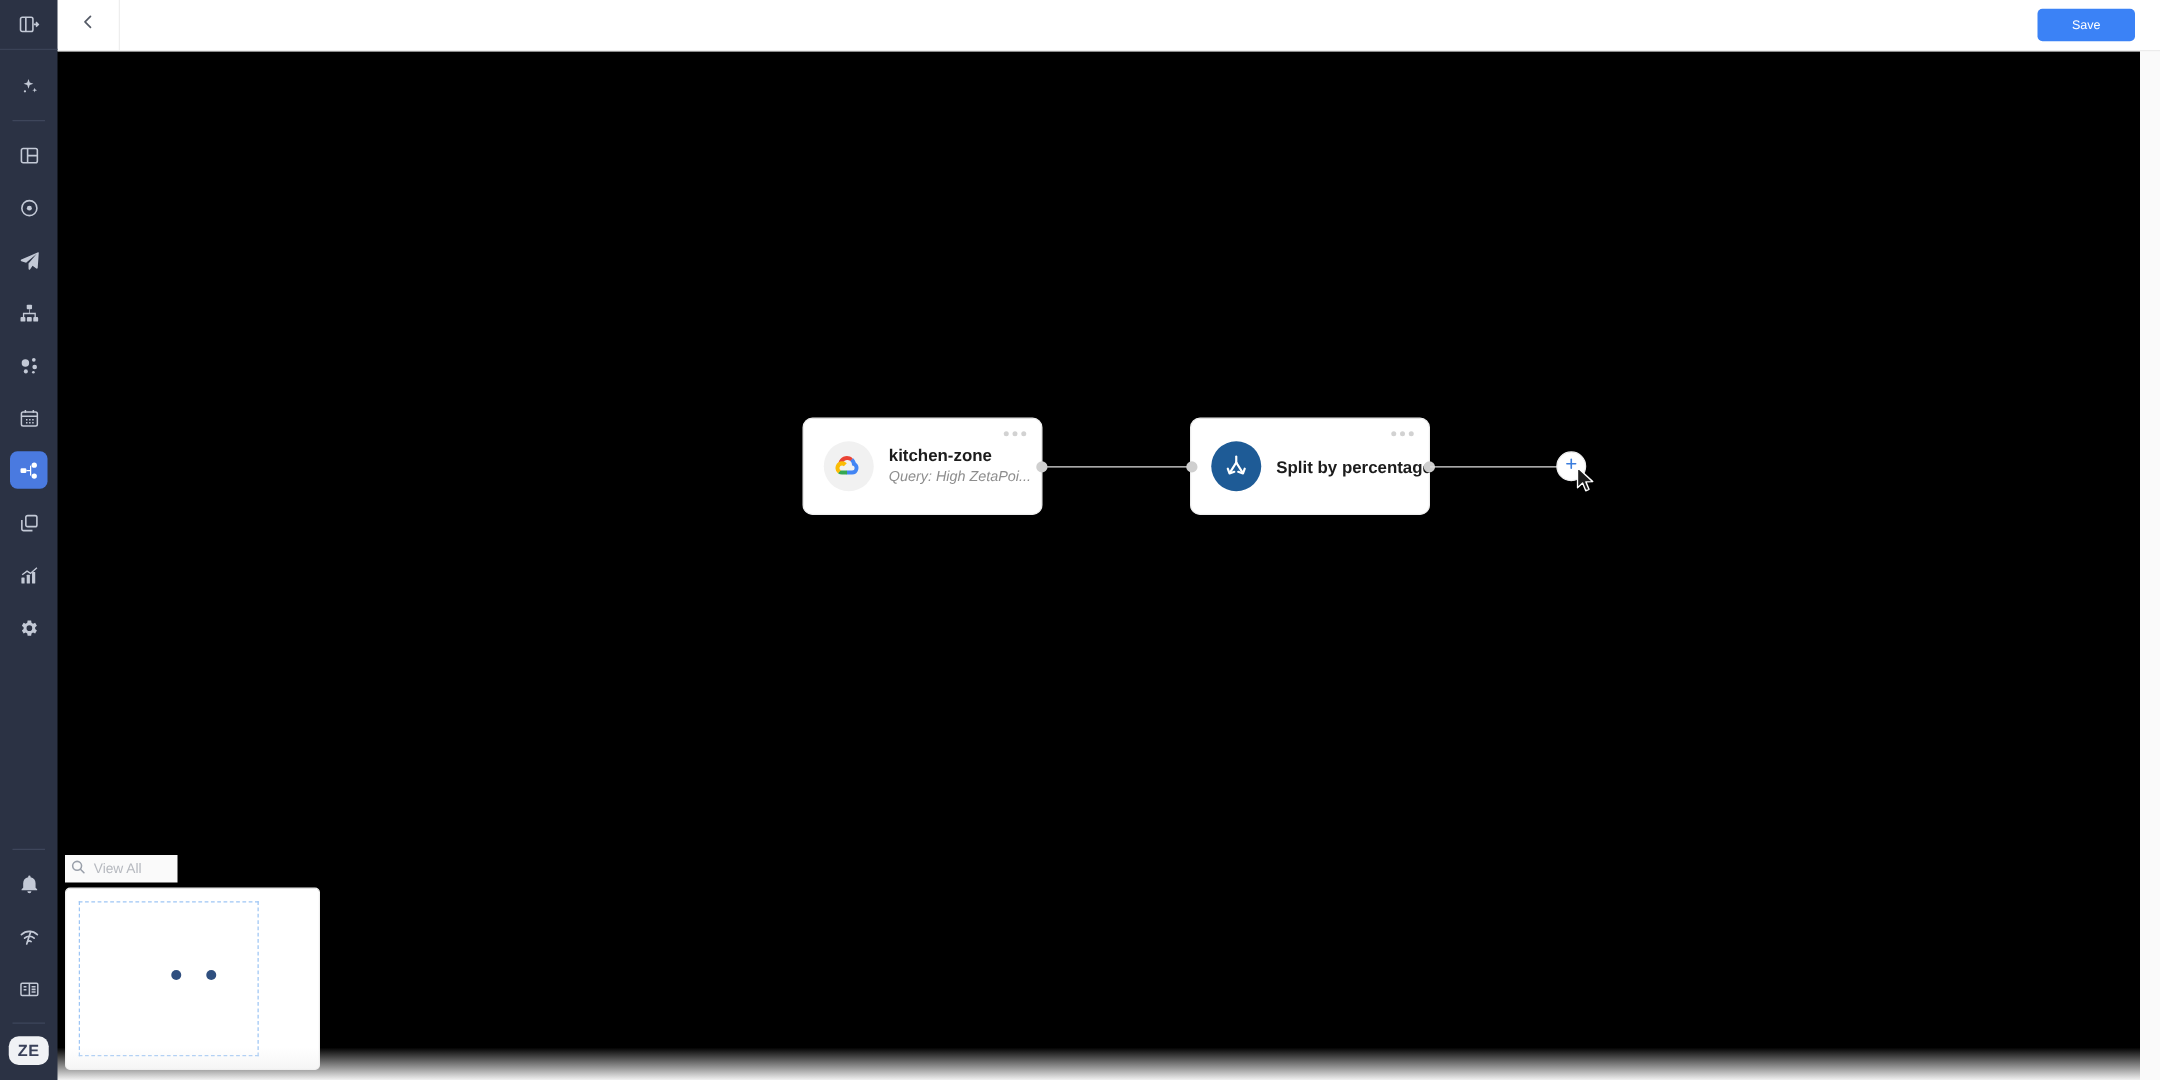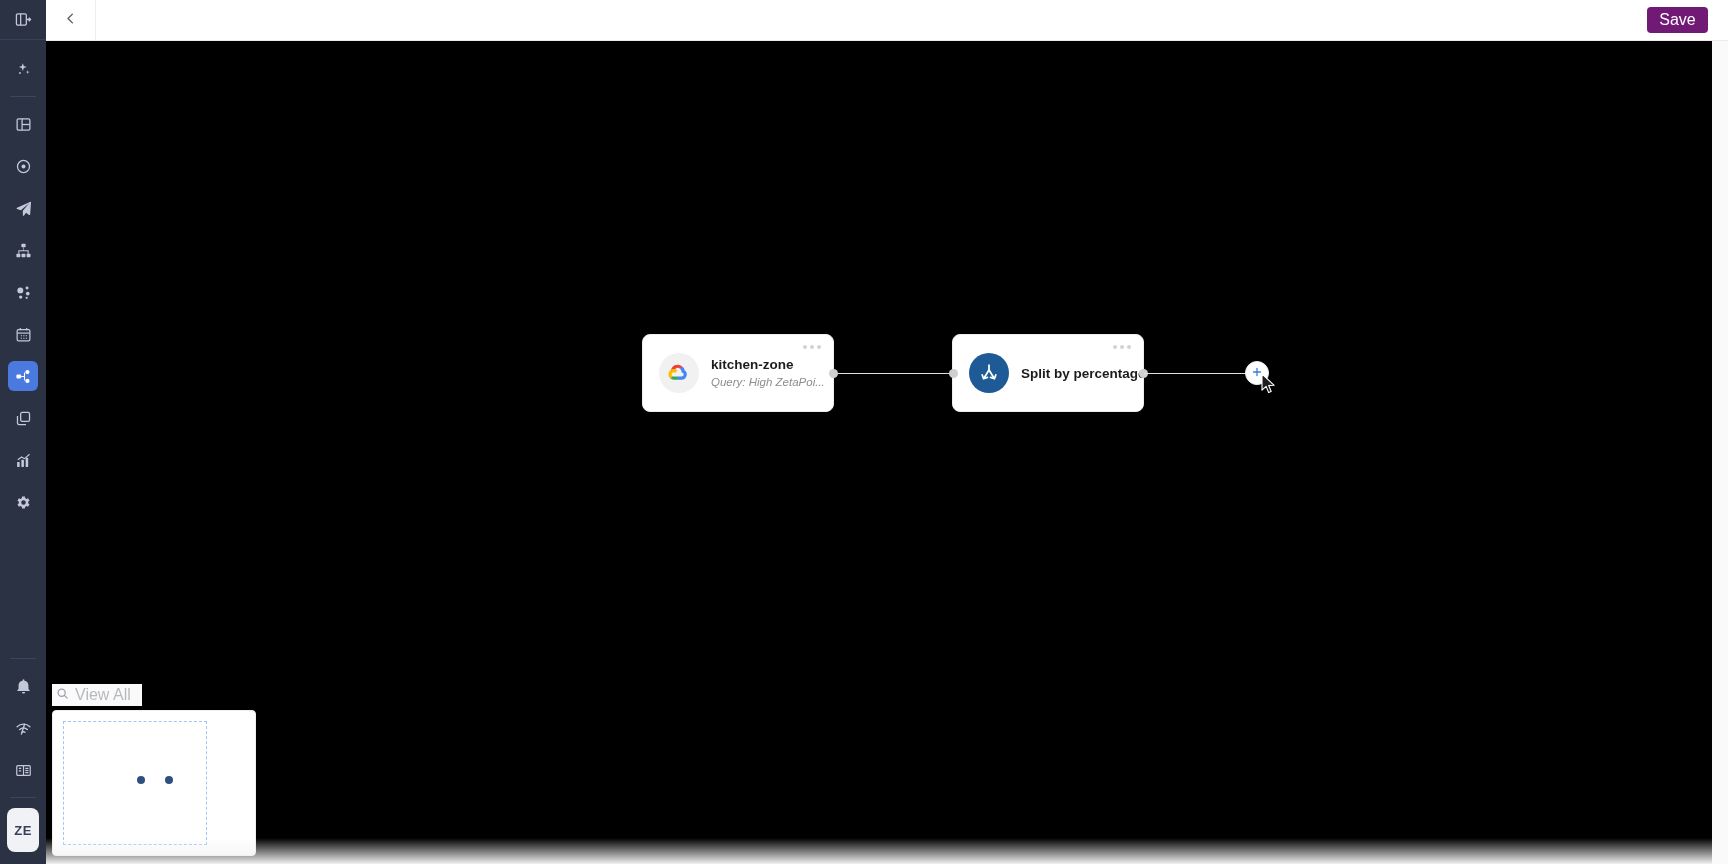--- a/index.html
+++ b/index.html
@@ -29,21 +29,21 @@
   .rail-spacer { flex: 1 1 auto; }
   .rail-btn {
     width: 30px; height: 30px; margin: 6px 0;
     display: flex; align-items: center; justify-content: center;
     border-radius: 6px; cursor: pointer;
     color: #c3c9d6;
   }
   .rail-btn.active { background: #4a7ae0; color: #ffffff; }
   .rail-btn svg { display: block; }
   .avatar {
-    width: 32px; height: 44px; margin-bottom: 12px; margin-top: 4px;
+    width: 32px; height: 23px; margin-bottom: 12px; margin-top: 4px;
     border-radius: 8px; background: #f0f2f5; color: #39415a;
     display: flex; align-items: center; justify-content: center;
     font-size: 13px; font-weight: 700; letter-spacing: .5px;
     cursor: pointer;
   }
 
   
   .topbar {
     position: absolute; left: 46px; top: 0;
     width: 1682px; height: 41px;
@@ -54,24 +54,24 @@
   }
   .back-btn {
     width: 50px; height: 40px;
     display: flex; align-items: center; justify-content: center;
     cursor: pointer; color: #545a66;
     border-right: 1px solid #eeeeee;
   }
   .topbar-mid { flex: 1 1 auto; height: 100%; }
   .save-btn {
     margin-right: 20px;
-    width: 61px; height: 26px; border-radius: 4px;
-    background: #701a75; color: #ffffff;
+    width: 78px; height: 26px; border-radius: 4px;
+    background: #3b82f6; color: #ffffff;
     border: none; cursor: default;
-    font-size: 16px; font-family: "Liberation Sans", sans-serif;
+    font-size: 10px; font-family: "Liberation Sans", sans-serif;
     display: flex; align-items: center; justify-content: center;
   }
 
   
   .canvas {
     position: absolute; left: 30px; top: 41px;
     width: 1682px; height: 823px;
     background: #000000;
     overflow: hidden;
   }
@@ -129,21 +129,21 @@
   .cursor-arrow { position: absolute; pointer-events: none; }
 
   
   .minimap-wrap { position: absolute; left: 22px; bottom: 8px; width: 204px; }
   .minimap-head {
     display: flex; align-items: center; gap: 6px;
     height: 22px; padding-left: 4px; margin-bottom: 4px;
     cursor: pointer; width: 90px;
     background: #fafafa;
   }
-  .minimap-head span { font-size: 16px; color: #b6b9bf; }
+  .minimap-head span { font-size: 11px; color: #b6b9bf; }
   .minimap {
     position: relative; width: 204px; height: 146px;
     background: #ffffff; border: 1px solid #efefef; border-radius: 4px;
     box-shadow: 0 1px 2px rgba(16,24,40,.04);
   }
   .viewport {
     position: absolute; left: 10px; top: 10px; right: 48px; bottom: 10px;
     border: 1px dashed #9ec6f5;
   }
   .mini-dot {

